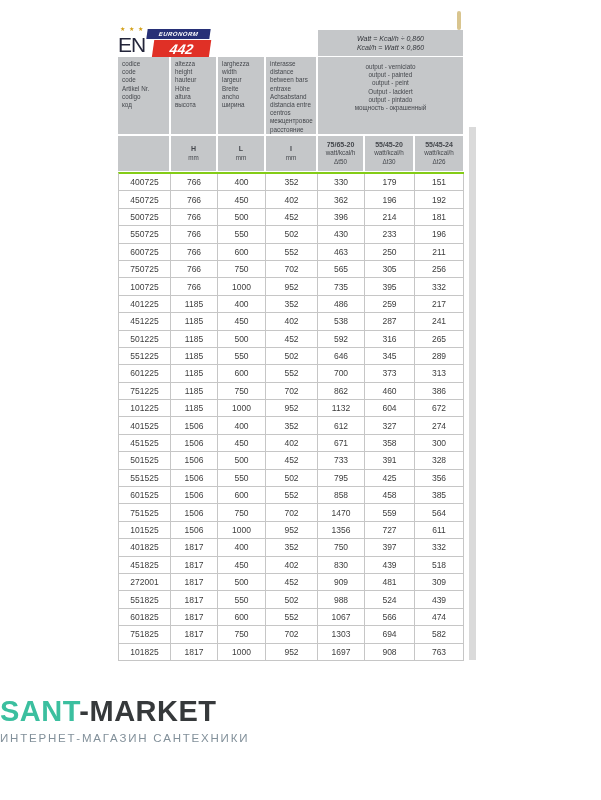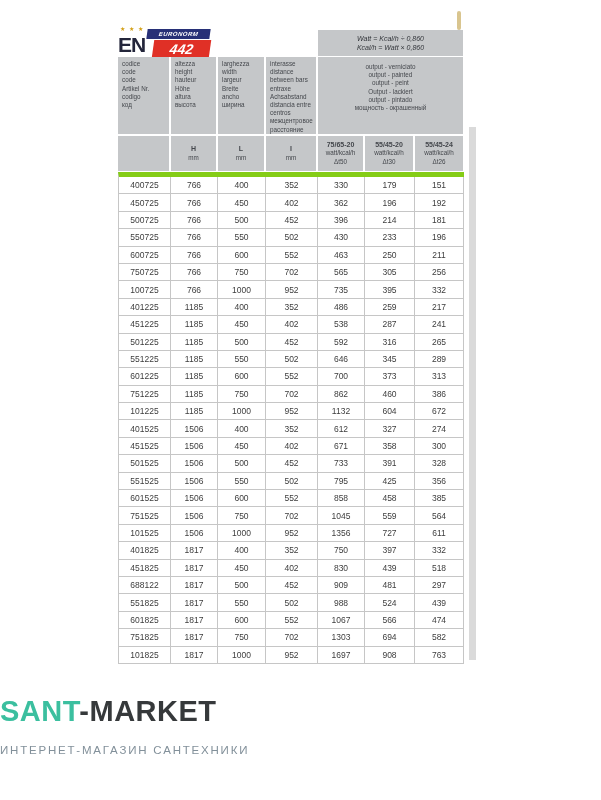--- a/index.html
+++ b/index.html
@@ -2,21 +2,21 @@
 <html><head>
 <meta charset="utf-8">
 <style>
   html,body{margin:0;padding:0;}
   body{font-family:"Liberation Sans",sans-serif;}
   .page{position:relative;width:601px;height:800px;background:#ffffff;overflow:hidden;}
 
   
   .en442{position:absolute;left:118px;top:26px;width:94px;height:32px;}
   .en442 .stars{position:absolute;left:2px;top:-1px;font-size:6px;letter-spacing:1px;color:#d4a017;}
-  .en442 .en-text{position:absolute;left:0;top:7px;font-size:21px;font-weight:700;color:#23253a;letter-spacing:-1px;}
+  .en442 .en-text{position:absolute;left:0;top:7px;font-size:21px;font-weight:400;color:#23253a;letter-spacing:-1px;}
   .en442 .euronorm{position:absolute;left:29px;top:3px;width:63px;height:10px;background:#273077;color:#fff;
     font-size:6px;font-weight:700;font-style:italic;text-align:center;line-height:10px;letter-spacing:.5px;transform:skewX(-8deg);}
   .en442 .n442{position:absolute;left:35px;top:14px;width:57px;height:18px;background:#e03026;color:#fff;
     font-size:14px;font-weight:700;font-style:italic;text-align:center;line-height:18px;transform:skewX(-8deg);}
 
   
   .wattbox{position:absolute;left:318px;top:30px;width:145px;height:26px;background:#c5c7c9;
     display:flex;flex-direction:column;justify-content:center;align-items:center;
     font-size:7px;font-style:italic;color:#33363b;line-height:9px;}
 
@@ -27,34 +27,34 @@
     grid-template-columns:53px 47px 48px 52px 47px 50px 48px;}
   .hcell{background:#c5c7c9;box-sizing:border-box;border-right:2px solid #fff;
     font-size:6.3px;line-height:8.2px;color:#44474c;padding:3px 0 0 4px;overflow:hidden;}
   .hrow1 .hcell:last-child,.hrow2 .hcell:last-child{border-right:none;}
   .hcell.center{padding:0;display:flex;flex-direction:column;justify-content:center;align-items:center;text-align:center;}
   .hrow1 .hcell.output{padding-top:6px;justify-content:flex-start;}
   .hrow2 .hcell div:first-child{font-weight:700;font-size:7px;}
 
   
   .tbody{position:absolute;left:118px;top:172px;width:346px;box-sizing:border-box;
-    border-left:1px solid #c6c6c6;border-top:5px solid #84cc16;}
+    border-left:1px solid #c6c6c6;border-top:2px solid #84cc16;}
   .trow{display:grid;grid-template-columns:52px 47px 48px 52px 47px 50px 49px;}
   .tcell{box-sizing:border-box;height:17.4px;border-right:1px solid #c6c6c6;border-bottom:1px solid #c6c6c6;
     display:flex;align-items:center;justify-content:center;font-size:8.5px;color:#3d3d3d;background:#fff;}
 
   
   .side-strip{position:absolute;left:469px;top:127px;width:7px;height:533px;background:#dadada;}
   .corner-mark{position:absolute;left:457px;top:11px;width:4px;height:19px;background:#d9c58f;border-radius:2px;}
 
   
   .footer{position:absolute;left:0;top:698px;width:601px;text-align:left;}
   .brand{font-size:29px;font-weight:700;letter-spacing:.5px;color:#36393b;line-height:26px;}
   .brand .b1{color:#3bbf9f;}
-  .tagline{margin-top:20px;font-size:11.5px;letter-spacing:1.8px;color:#82909a;}
+  .tagline{margin-top:8px;font-size:11.5px;letter-spacing:1.8px;color:#82909a;}
 </style>
 </head>
 <body>
 
 <div class="page">
 
   <div class="en442">
     <div class="stars">★ ★ ★</div>
     <div class="en-text">EN</div>
     <div class="euronorm">EURONORM</div>
@@ -313,21 +313,21 @@
         <div class="tcell">552</div>
         <div class="tcell">858</div>
         <div class="tcell">458</div>
         <div class="tcell">385</div>
       </div>
       <div class="trow">
         <div class="tcell">751525</div>
         <div class="tcell">1506</div>
         <div class="tcell">750</div>
         <div class="tcell">702</div>
-        <div class="tcell">1045</div>
+        <div class="tcell">1470</div>
         <div class="tcell">559</div>
         <div class="tcell">564</div>
       </div>
       <div class="trow">
         <div class="tcell">101525</div>
         <div class="tcell">1506</div>
         <div class="tcell">1000</div>
         <div class="tcell">952</div>
         <div class="tcell">1356</div>
         <div class="tcell">727</div>
@@ -345,27 +345,27 @@
       <div class="trow">
         <div class="tcell">451825</div>
         <div class="tcell">1817</div>
         <div class="tcell">450</div>
         <div class="tcell">402</div>
         <div class="tcell">830</div>
         <div class="tcell">439</div>
         <div class="tcell">518</div>
       </div>
       <div class="trow">
-        <div class="tcell">688122</div>
+        <div class="tcell">272001</div>
         <div class="tcell">1817</div>
         <div class="tcell">500</div>
         <div class="tcell">452</div>
         <div class="tcell">909</div>
         <div class="tcell">481</div>
-        <div class="tcell">297</div>
+        <div class="tcell">309</div>
       </div>
       <div class="trow">
         <div class="tcell">551825</div>
         <div class="tcell">1817</div>
         <div class="tcell">550</div>
         <div class="tcell">502</div>
         <div class="tcell">988</div>
         <div class="tcell">524</div>
         <div class="tcell">439</div>
       </div>

